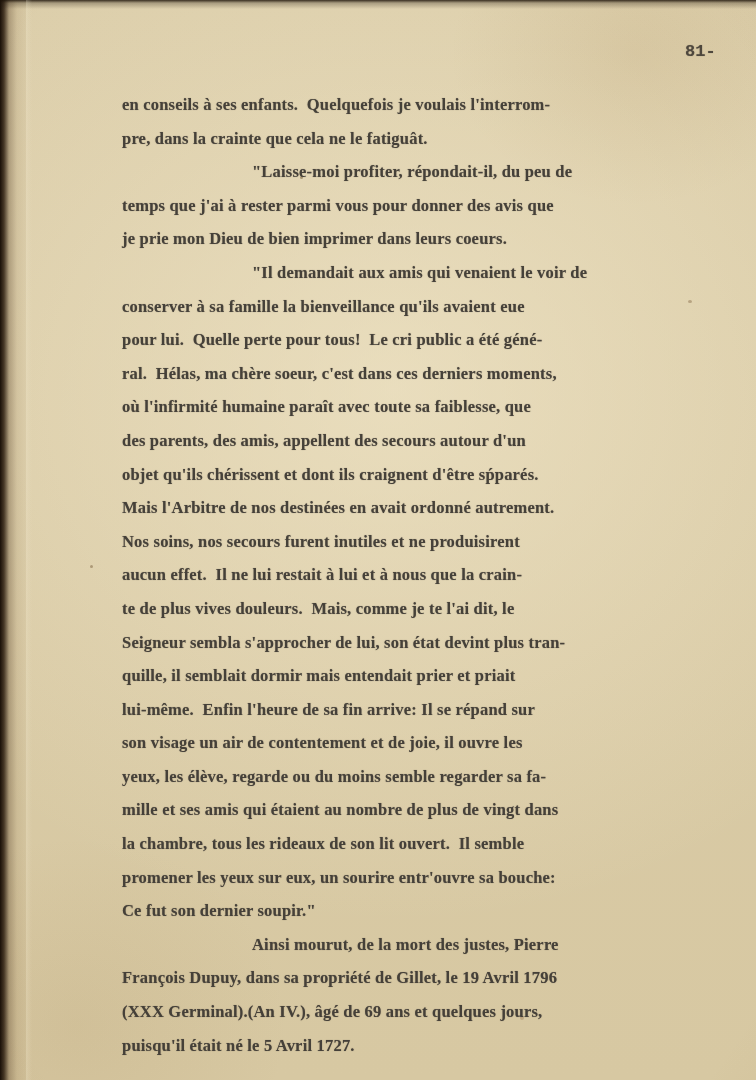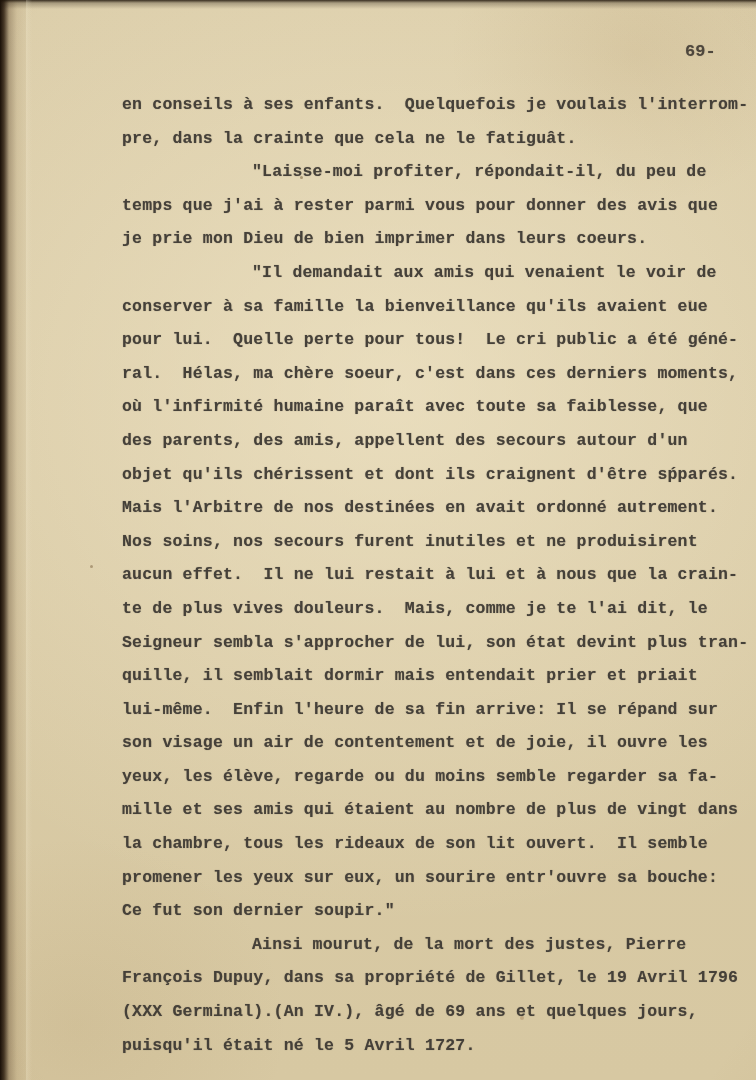--- a/index.html
+++ b/index.html
@@ -42,29 +42,29 @@
   }
   .text-block{
     position:absolute;left:122px;top:88px;width:626px;
     font-family:"Liberation Mono","DejaVu Sans Mono",monospace;
     font-size:16.5px;font-weight:bold;line-height:33.6px;
     color:rgba(64,59,53,0.93);
     letter-spacing:0.2px;
     white-space:pre;
     text-shadow:0 0 1px rgba(70,62,55,0.55);
   }
-  .line{height:33.6px;}
+  .line{height:33.6px;font-family:Liberation Serif, serif;}
   .line.indent{padding-left:130px;}
 </style>
 </head>
 <body>
 
 <div class="page">
   <div class="edge-left"></div>
   <div class="edge-top"></div>
   <div class="crease"></div>
   <div class="speck s1"></div>
   <div class="speck s2"></div>
   <div class="speck s3"></div>
   <div class="speck s4"></div>
-  <div class="page-number">69-</div>
+  <div class="page-number">81-</div>
   <div class="text-block" id="text-block"><div class="line">en conseils à ses enfants.  Quelquefois je voulais l'interrom-</div><div class="line">pre, dans la crainte que cela ne le fatiguât.</div><div class="line indent">"Laisse-moi profiter, répondait-il, du peu de</div><div class="line">temps que j'ai à rester parmi vous pour donner des avis que</div><div class="line">je prie mon Dieu de bien imprimer dans leurs coeurs.</div><div class="line indent">"Il demandait aux amis qui venaient le voir de</div><div class="line">conserver à sa famille la bienveillance qu'ils avaient eue</div><div class="line">pour lui.  Quelle perte pour tous!  Le cri public a été géné-</div><div class="line">ral.  Hélas, ma chère soeur, c'est dans ces derniers moments,</div><div class="line">où l'infirmité humaine paraît avec toute sa faiblesse, que</div><div class="line">des parents, des amis, appellent des secours autour d'un</div><div class="line">objet qu'ils chérissent et dont ils craignent d'être sṕparés.</div><div class="line">Mais l'Arbitre de nos destinées en avait ordonné autrement.</div><div class="line">Nos soins, nos secours furent inutiles et ne produisirent</div><div class="line">aucun effet.  Il ne lui restait à lui et à nous que la crain-</div><div class="line">te de plus vives douleurs.  Mais, comme je te l'ai dit, le</div><div class="line">Seigneur sembla s'approcher de lui, son état devint plus tran-</div><div class="line">quille, il semblait dormir mais entendait prier et priait</div><div class="line">lui-même.  Enfin l'heure de sa fin arrive: Il se répand sur</div><div class="line">son visage un air de contentement et de joie, il ouvre les</div><div class="line">yeux, les élève, regarde ou du moins semble regarder sa fa-</div><div class="line">mille et ses amis qui étaient au nombre de plus de vingt dans</div><div class="line">la chambre, tous les rideaux de son lit ouvert.  Il semble</div><div class="line">promener les yeux sur eux, un sourire entr'ouvre sa bouche:</div><div class="line">Ce fut son dernier soupir."</div><div class="line indent">Ainsi mourut, de la mort des justes, Pierre</div><div class="line">François Dupuy, dans sa propriété de Gillet, le 19 Avril 1796</div><div class="line">(XXX Germinal).(An IV.), âgé de 69 ans et quelques jours,</div><div class="line">puisqu'il était né le 5 Avril 1727.</div></div>
 </div>
 
 </body></html>

